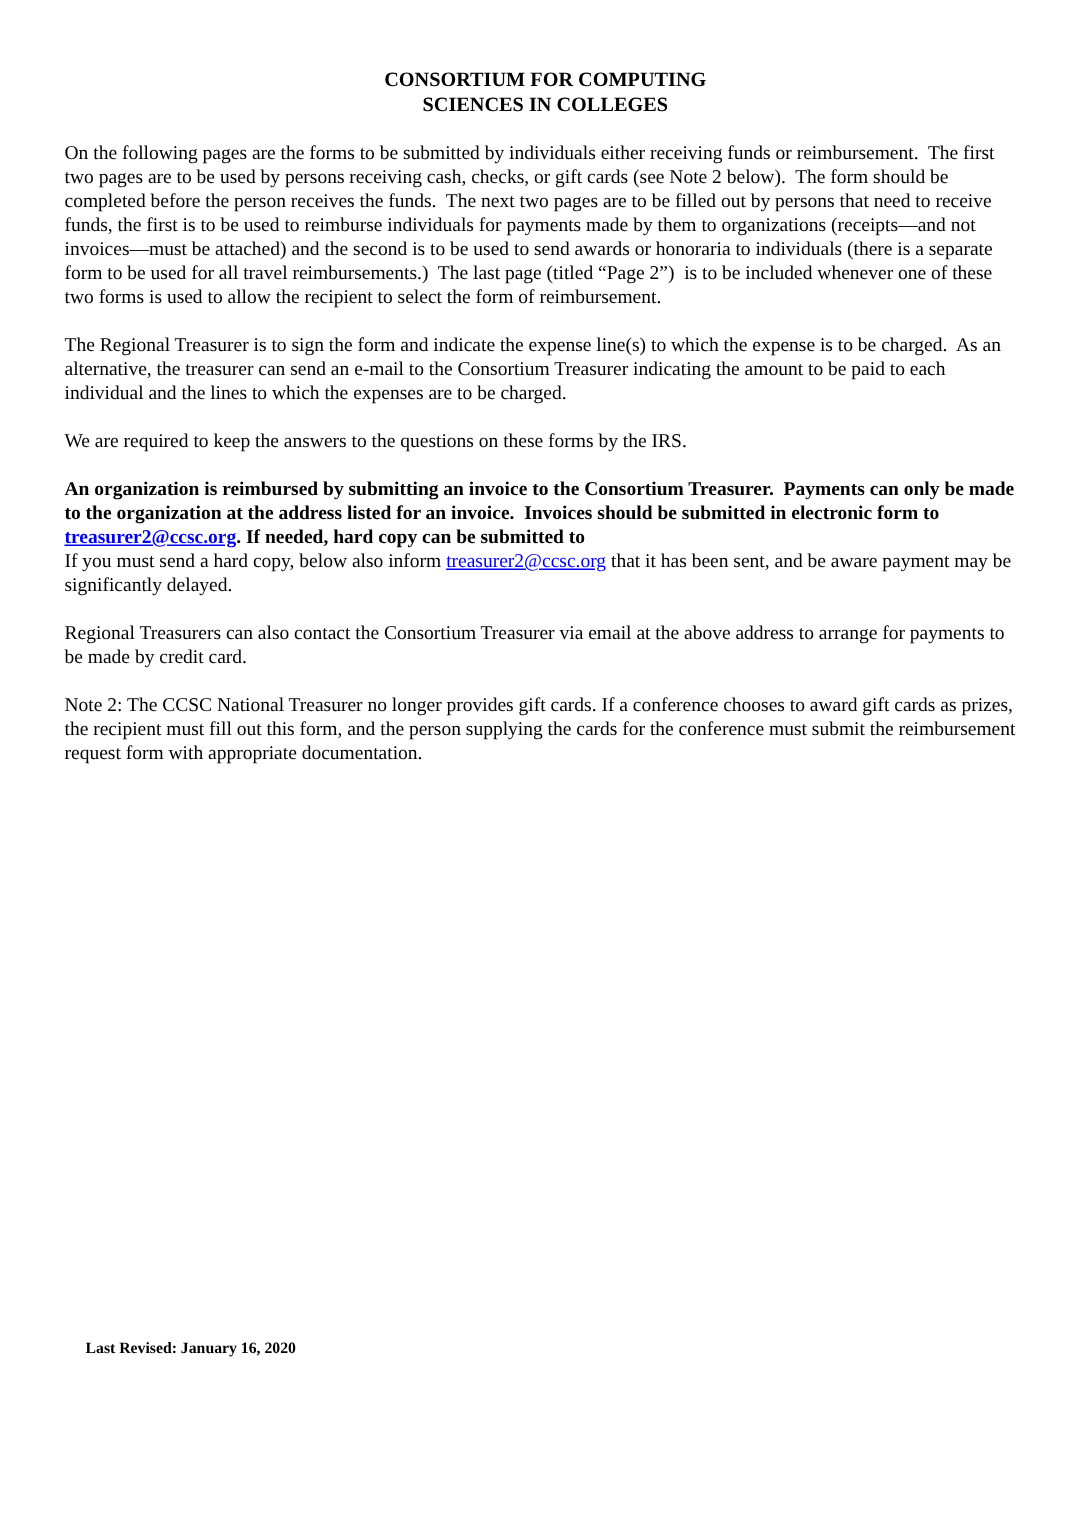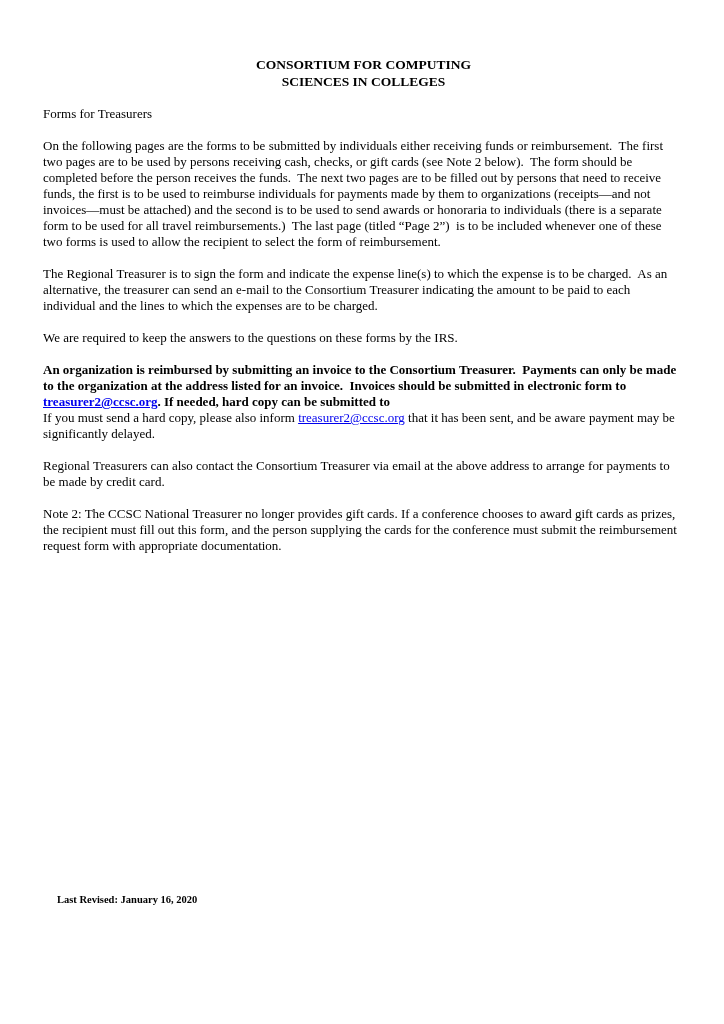--- a/index.html
+++ b/index.html
@@ -6,21 +6,21 @@
     margin: 0;
     padding: 0;
     background: #ffffff;
   }
   .page {
     position: relative;
     width: 724px;
     height: 1024px;
     background: #ffffff;
     box-sizing: border-box;
-    padding: 56px 40px 0 43px;
+    padding: 44px 40px 0 43px;
     overflow: hidden;
     font-family: "Liberation Serif", "DejaVu Serif", serif;
     font-size: 13px;
     line-height: 16px;
     color: #000000;
   }
   .title {
     margin: 0 0 16px 0;
     text-align: center;
     font-size: 13.5px;
@@ -55,33 +55,32 @@
 </head>
 <body>
 
 <div class="page">
 
   <h1 class="title">
     <span class="title-line">CONSORTIUM FOR COMPUTING</span>
     <span class="title-line">SCIENCES IN COLLEGES</span>
   </h1>
 
-  <p class="para">Forms for Treasurers</p>
 
 
   <p class="para">On the following pages are the forms to be submitted by individuals either receiving funds or reimbursement.  The first two pages are to be used by persons receiving cash, checks, or gift cards (see Note 2 below).  The form should be completed before the person receives the funds.  The next two pages are to be filled out by persons that need to receive funds, the first is to be used to reimburse individuals for payments made by them to organizations (receipts—and not invoices—must be attached) and the second is to be used to send awards or honoraria to individuals (there is a separate form to be used for all travel reimbursements.)  The last page (titled “Page 2”)  is to be included whenever one of these two forms is used to allow the recipient to select the form of reimbursement.</p>
 
   <p class="para">The Regional Treasurer is to sign the form and indicate the expense line(s) to which the expense is to be charged.  As an alternative, the treasurer can send an e-mail to the Consortium Treasurer indicating the amount to be paid to each individual and the lines to which the expenses are to be charged.</p>
 
   <p class="para">We are required to keep the answers to the questions on these forms by the IRS.</p>
 
   <p class="para no-bottom"><span>An organization is reimbursed by submitting an invoice to the Consortium Treasurer.  Payments can only be made to the organization at the address listed for an invoice.  Invoices should be submitted in electronic form to </span><a href="#" class="email-link">treasurer2@ccsc.org</a><span>. If needed, hard copy can be submitted to</span></p>
 
 
-  <p class="para"><span>If you must send a hard copy, please also inform </span><a href="#" class="email-link">treasurer2@ccsc.org</a><span> that it has been sent, and be aware payment may be significantly delayed.</span></p>
+  <p class="para"><span>If you must send a hard copy, below also inform </span><a href="#" class="email-link">treasurer2@ccsc.org</a><span> that it has been sent, and be aware payment may be significantly delayed.</span></p>
 
   <p class="para">Regional Treasurers can also contact the Consortium Treasurer via email at the above address to arrange for payments to be made by credit card.</p>
 
 
   <p class="para">Note 2: The CCSC National Treasurer no longer provides gift cards. If a conference chooses to award gift cards as prizes, the recipient must fill out this form, and the person supplying the cards for the conference must submit the reimbursement request form with appropriate documentation.</p>
 
   <div class="footer">Last Revised: January 16, 2020</div>
 
 </div>
 

